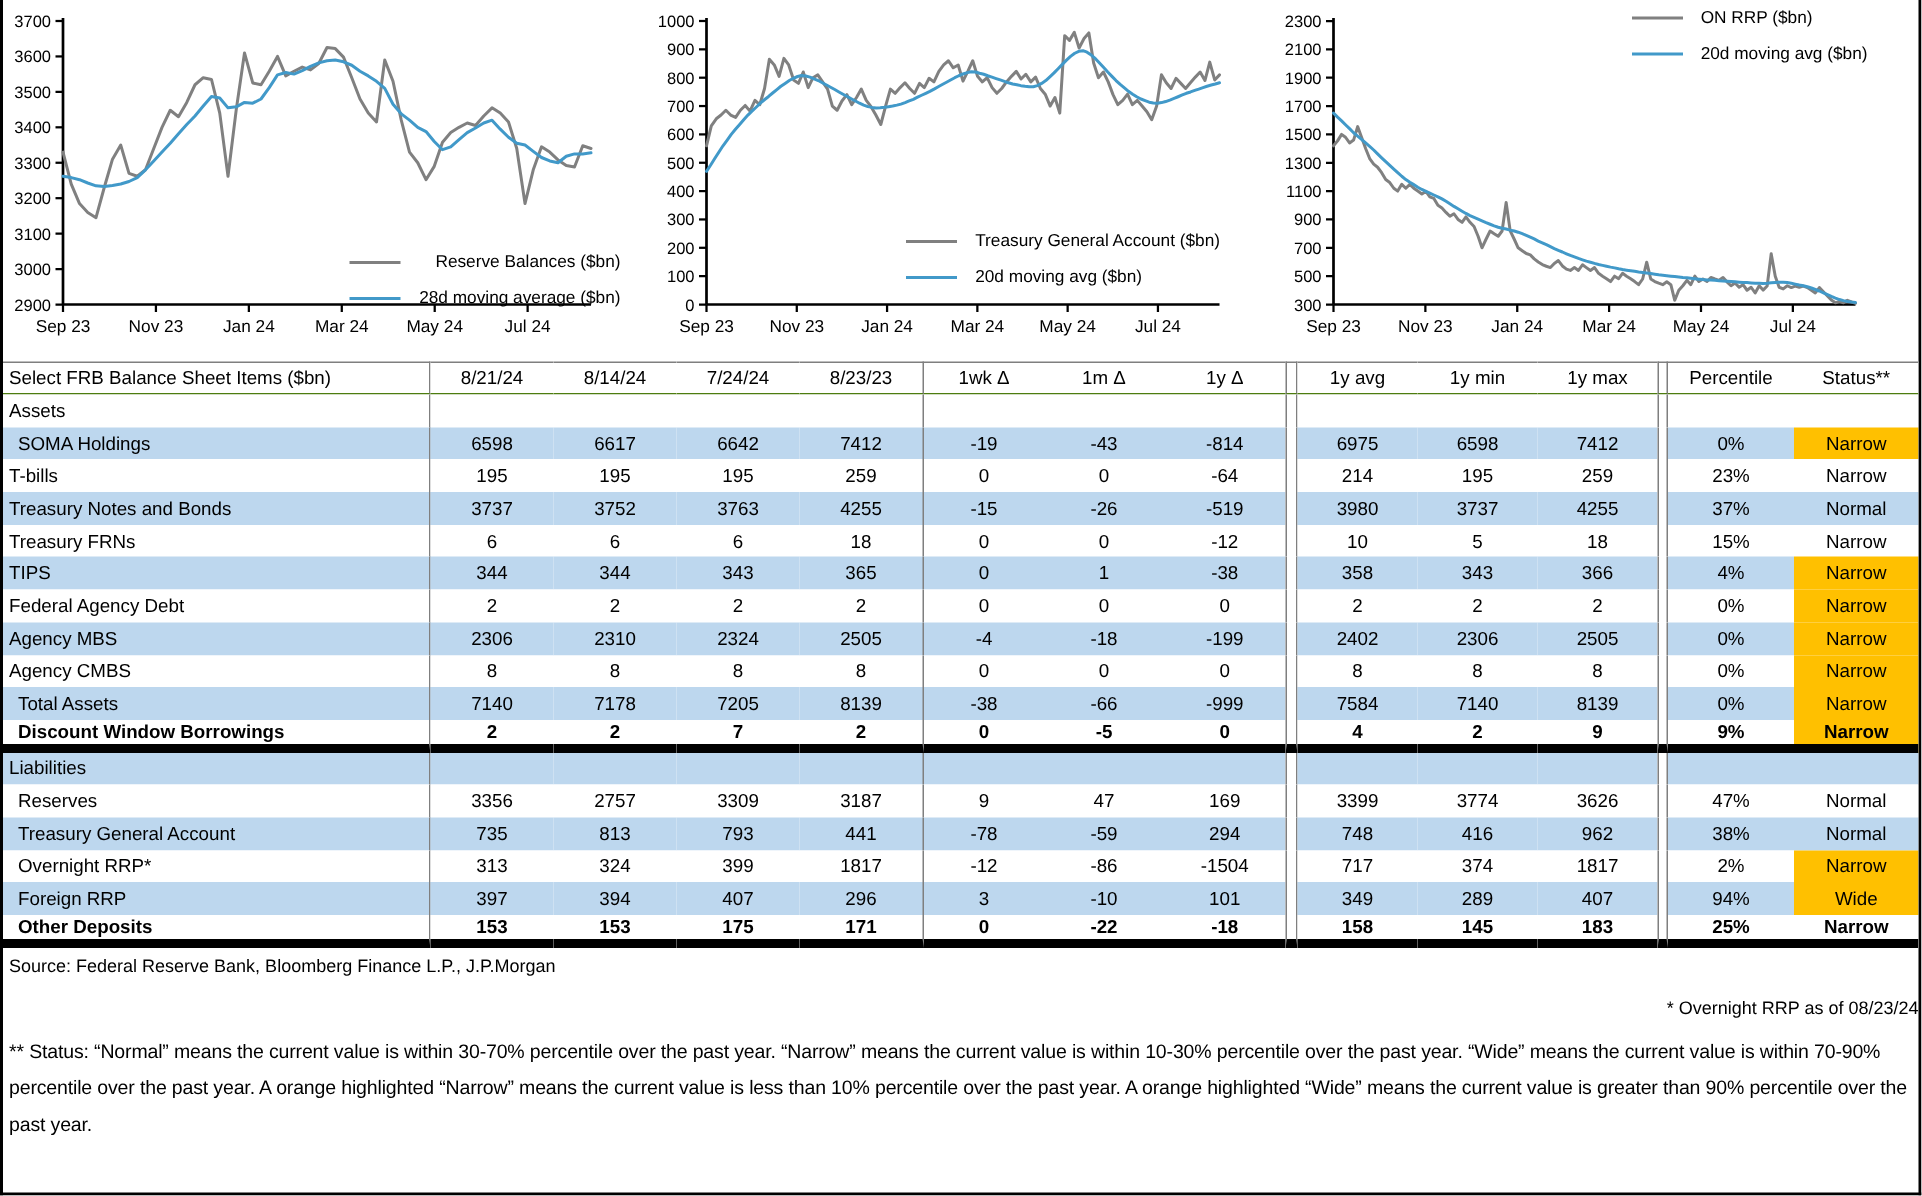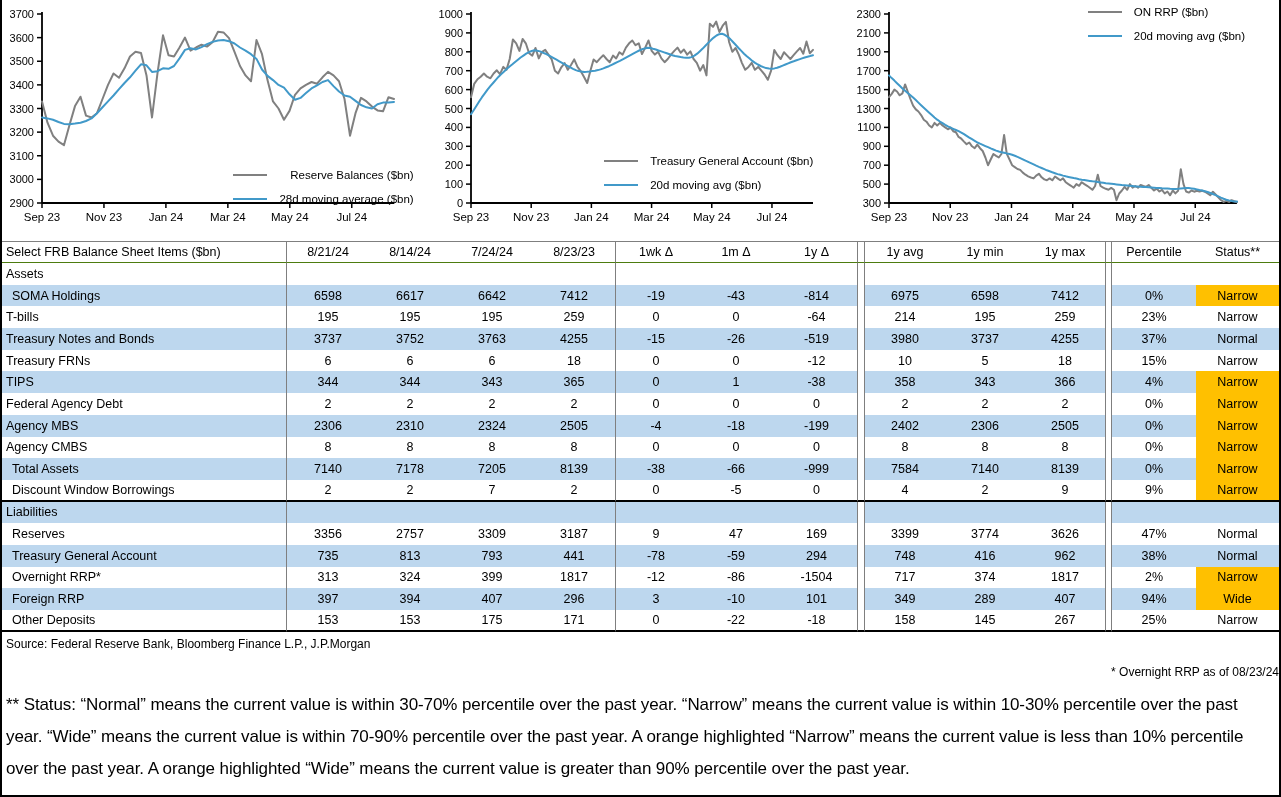--- a/index.html
+++ b/index.html
@@ -26,25 +26,25 @@
   .td.hdr{height:22px;border-top:1px solid #7f7f7f;border-bottom:1px solid #4d7c0f;}
   .td.lab{justify-content:flex-start;}
   .td.i0{padding-left:4px;}
   .td.i1{padding-left:10px;}
   .td.i2{padding-left:4px;}
   .td.bold{font-weight:normal;}
   .td.vr{border-right:1px solid #7f7f7f;}
   .td.sp{background:#fff !important;border-left:1px solid #7f7f7f;border-right:1px solid #7f7f7f;}
   .td.stripe{background:#bdd7ee;}
   .td.orange{background:#ffc000;}
-  .td.bb{border-bottom:2px solid #000000;}
+  .td.bb{border-bottom:6px solid #000000;font-weight:bold;}
   
   .src{font-size:12px;padding:5px 0 0 4px;}
   .fn1{font-size:12px;padding:14px 0 0 4px;text-align:right;}
-  .fn2{font-size:17px;line-height:1.9;padding:10px 6px 0 4px;letter-spacing:-0.1px;}
+  .fn2{font-size:13px;line-height:1.9;padding:10px 6px 0 4px;letter-spacing:-0.1px;}
 </style>
 </head>
 <body>
 
 <div class="page">
 
   <div class="charts">
     <div class="chart">
       <div class="plot"><svg width="427" height="241" xmlns="http://www.w3.org/2000/svg" font-family="Liberation Sans, sans-serif">
             <line x1="40" y1="12" x2="40" y2="203" stroke="#000" stroke-width="1.8"></line>
@@ -447,21 +447,21 @@
       <div class="td num bb">153</div>
       <div class="td num bb">153</div>
       <div class="td num bb">175</div>
       <div class="td num vr bb">171</div>
       <div class="td num bb">0</div>
       <div class="td num bb">-22</div>
       <div class="td num bb">-18</div>
       <div class="td sp bb"></div>
       <div class="td num bb">158</div>
       <div class="td num bb">145</div>
-      <div class="td num bb">267</div>
+      <div class="td num bb">183</div>
       <div class="td sp bb"></div>
       <div class="td num bb">25%</div>
       <div class="td num bb">Narrow</div>
     </div>
 
   <div class="src">Source: Federal Reserve Bank, Bloomberg Finance L.P., J.P.Morgan</div>
   <div class="fn1">* Overnight RRP as of 08/23/24</div>
   <div class="fn2">** Status: “Normal” means the current value is within 30-70% percentile over the past year. “Narrow” means the current value is within 10-30% percentile over the past year. “Wide” means the current value is within 70-90% percentile over the past year. A orange highlighted “Narrow” means the current value is less than 10% percentile over the past year. A orange highlighted “Wide” means the current value is greater than 90% percentile over the past year.</div>
 
 </div>

